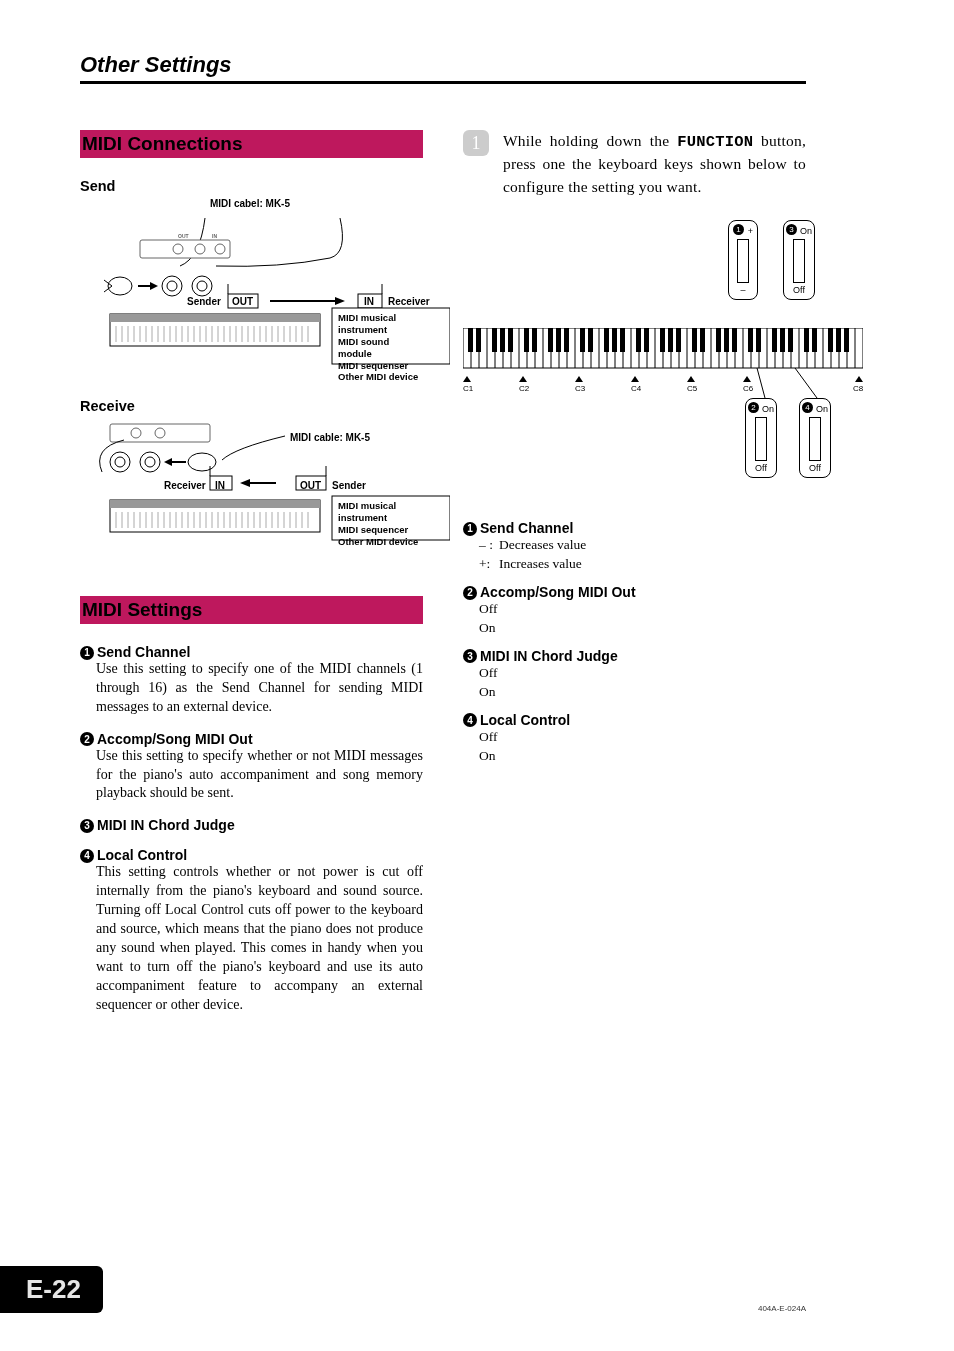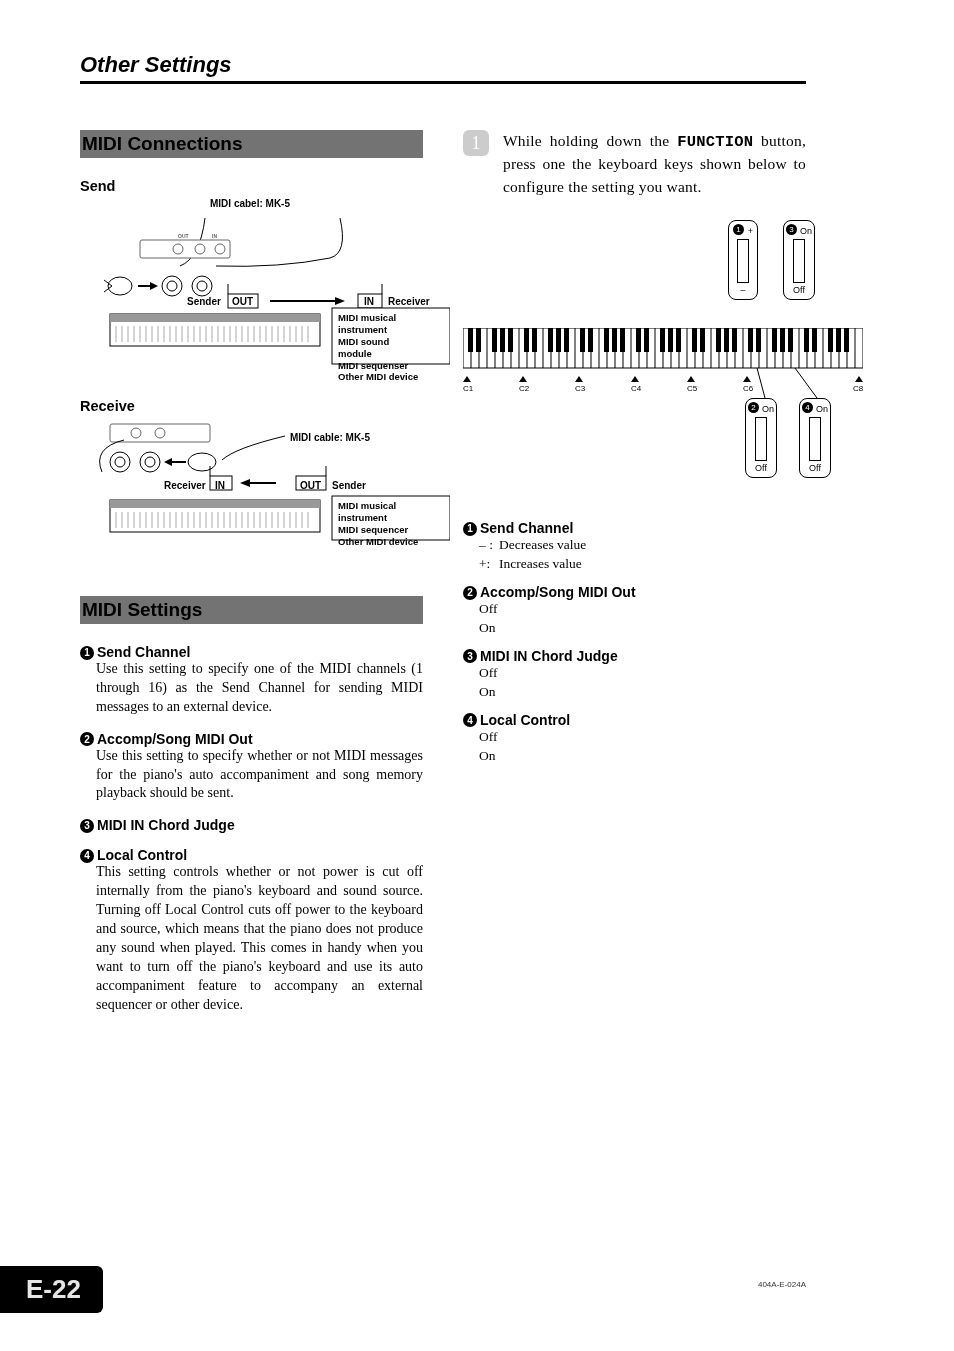--- a/index.html
+++ b/index.html
@@ -3,21 +3,21 @@
 <meta charset="utf-8">
 <style>
   * { box-sizing: border-box; margin: 0; padding: 0; }
   html, body { width: 954px; height: 1351px; background: #fff; font-family: "Helvetica Neue", Arial, sans-serif; color: #000; }
   .page { position: relative; width: 866px; height: 1351px; padding: 52px 60px 0 80px; }
   .breadcrumb { font-size: 22px; font-style: italic; font-weight: bold; margin-bottom: 3px; }
   .hr-thick { height: 3px; background: #000; width: 100%; margin-bottom: 46px; }
   .columns { display: flex; gap: 40px; }
   .col { flex: 1; min-width: 0; }
 
-  .section-bar { background: #737373; padding: 3px 6px 3px 2px; margin-bottom: 20px; }
+  .section-bar { background: #be185d; padding: 3px 6px 3px 2px; margin-bottom: 20px; }
   .section-bar h2 { font-size: 19px; font-weight: bold; }
 
   .sub-head { font-size: 14.5px; font-weight: bold; margin-top: 10px; margin-bottom: 4px; }
 
   .figure { position: relative; font-size: 10px; font-weight: bold; }
   .fig-caption { position: absolute; font-size: 10px; }
   .device-svg { display: block; }
 
   .settings-list .item { margin-bottom: 14px; }
   .settings-list .head { font-size: 14px; font-weight: bold; }
@@ -37,21 +37,21 @@
   .tick-lbl { position:absolute; font-size:8px; }
 
   .right-list .item { margin-bottom: 10px; }
   .right-list .head { font-size: 14px; font-weight: bold; }
   .right-list .head .num { display: inline-flex; width: 14px; height: 14px; border-radius: 50%; background: #000; color: #fff; font-size: 10px; align-items: center; justify-content: center; margin-right: 3px; vertical-align: 1px; }
   .right-list .opts { font-size: 13.5px; font-family: Georgia, 'Times New Roman', serif; padding-left: 16px; line-height:1.4; }
   .right-list .opts .row { display:flex; }
   .right-list .opts .k { width: 20px; }
 
   .page-num { position: absolute; left: 0; bottom: 38px; background: #000; color: #e5e5e5; font-size: 26px; font-weight: bold; padding: 8px 22px 8px 26px; border-top-right-radius: 6px; border-bottom-right-radius: 6px; }
-  .doc-code { position: absolute; right: 60px; bottom: 62px; font-size: 8px; color:#333; }
+  .doc-code { position: absolute; right: 60px; bottom: 38px; font-size: 8px; color:#333; }
 </style>
 </head>
 <body>
 
 <div class="page">
   <div class="breadcrumb">Other Settings</div>
   <div class="hr-thick"></div>
 
   <div class="columns">
 

